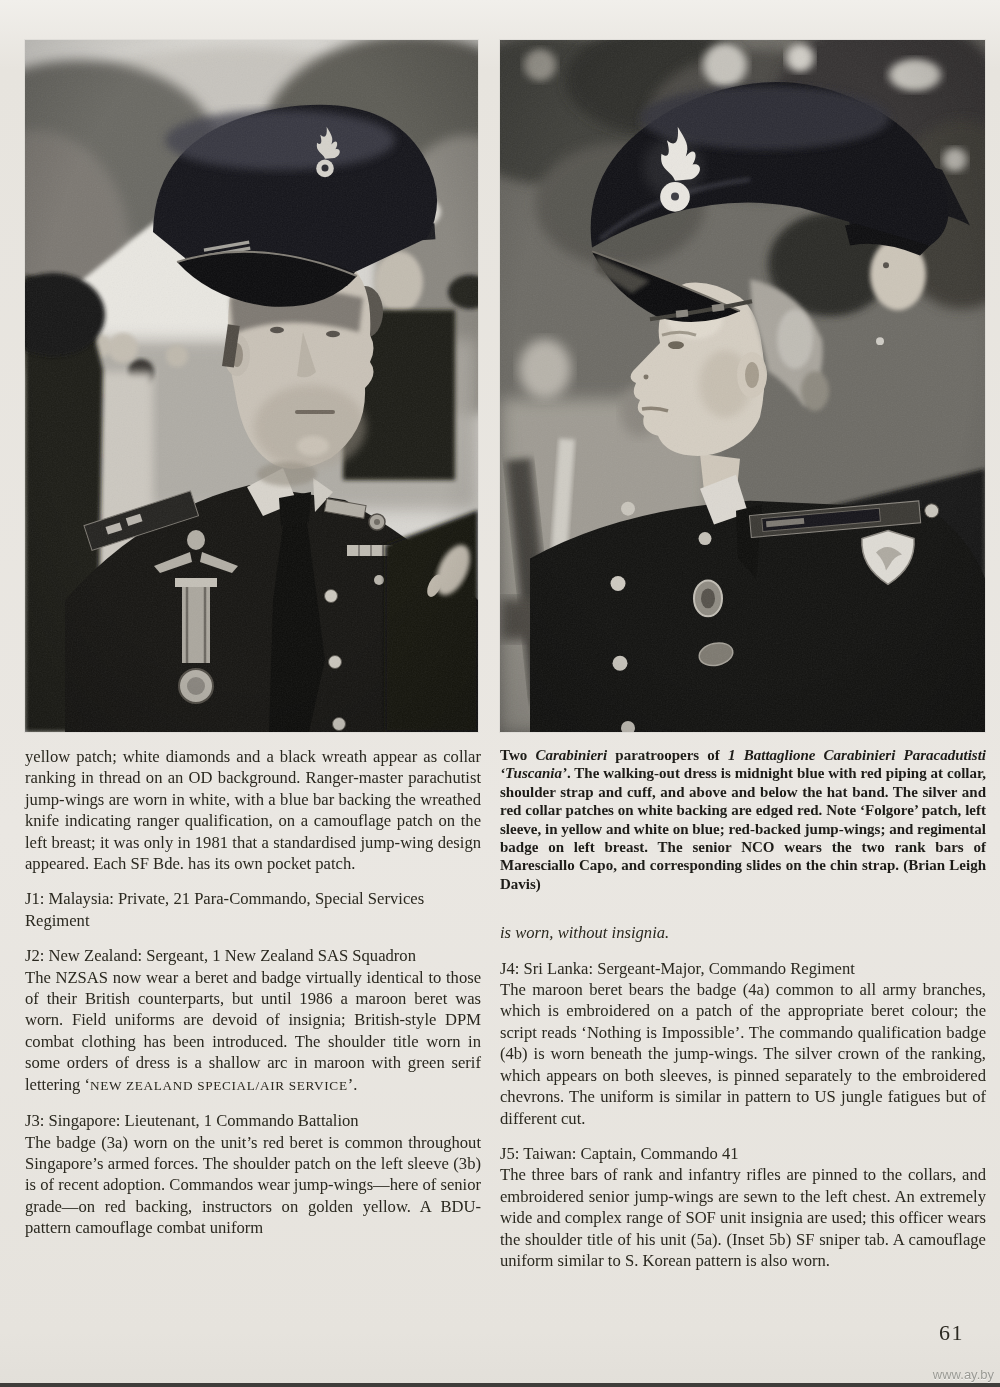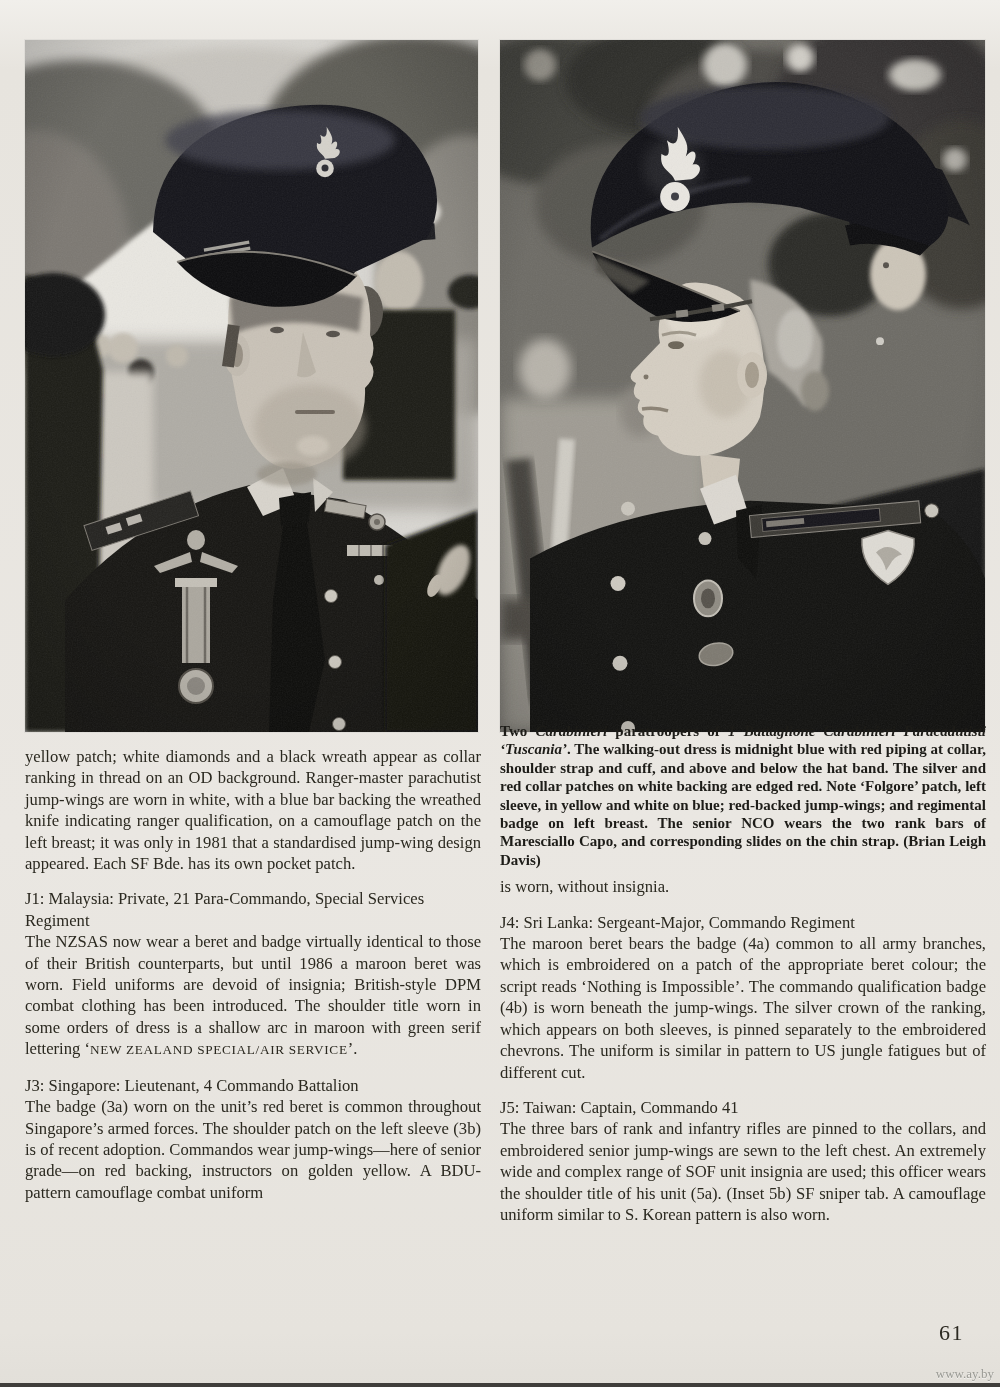--- a/index.html
+++ b/index.html
@@ -7,34 +7,34 @@
     position:relative;width:1000px;height:1387px;margin:0 auto;
     background:linear-gradient(180deg,#f1efeb 0%,#e7e4de 5%,#eae7e2 60%,#e6e3dd 96%,#e2dfd9 100%);
     font-family:"Liberation Serif", serif;color:#26241e;overflow:hidden;
   }
   figure.photo{position:absolute;margin:0;padding:0;box-shadow:0 0 0 1px rgba(0,0,0,0.04);}
   figure.photo svg{display:block;width:100%;height:100%;}
   #photoL{left:25px;top:40px;width:453px;height:692px;}
   #photoR{left:500px;top:40px;width:485px;height:692px;}
   .col{position:absolute;}
   #colL{left:25px;top:746px;width:456px;}
-  #colR{left:500px;top:722px;width:486px;}
+  #colR{left:500px;top:746px;width:486px;}
   p{margin:0;}
   p.body{font-size:16.6px;line-height:21.4px;text-align:justify;color:#2a281f;}
   p.sec{margin-top:14px;font-size:16.6px;line-height:21.4px;color:#2a281f;}
   p.caption{font-size:15px;line-height:18.4px;font-weight:bold;text-align:justify;color:#1d1c18;}
-  p.after-caption{margin-top:7px;}
+  p.after-caption{margin-top:29px;font-style:italic;}
   .seg-n{}
   .seg-b{font-weight:bold;}
   .seg-bi{font-weight:bold;font-style:italic;}
   .seg-sc{font-size:0.8em;letter-spacing:0.05em;}
   .pageno{position:absolute;top:1320px;right:36px;font-size:22px;letter-spacing:1.5px;color:#2c2a22;}
   .watermark{
     position:absolute;right:6px;bottom:5px;
-    font-family:Liberation Serif, serif;font-size:13px;color:#9a9a94;
+    font-family:Liberation Sans, sans-serif;font-size:13px;color:#9a9a94;
     text-shadow:0 1px 0 rgba(255,255,255,0.6);
   }
   .bottom-strip{position:absolute;left:0;right:0;bottom:0;height:4px;background:#23221f;opacity:.85;}
 </style>
 </head>
 <body>
 
 <div class="page">
 
   <figure class="photo" id="photoL">
@@ -312,22 +312,23 @@
       </g>
 
       <rect width="485" height="694" fill="url(#gr-vig)"></rect>
       <rect width="485" height="694" filter="url(#gr-grain)" opacity="0.09"></rect>
     </svg>
   </figure>
 
   <div class="col" id="colL">
     <p class="body"><span class="seg-n">yellow patch; white diamonds and a black wreath appear as collar ranking in thread on an OD background. Ranger-master parachutist jump-wings are worn in white, with a blue bar backing the wreathed knife indicating ranger qualification, on a camouflage patch on the left breast; it was only in 1981 that a standardised jump-wing design appeared. Each SF Bde. has its own pocket patch.</span></p>
     <p class="sec">J1: Malaysia: Private, 21 Para-Commando, Special Services Regiment</p>
+    <p class="sec">J2: New Zealand: Sergeant, 1 New Zealand SAS Squadron</p>
     <p class="body"><span class="seg-n">The NZSAS now wear a beret and badge virtually identical to those of their British counterparts, but until 1986 a maroon beret was worn. Field uniforms are devoid of insignia; British-style DPM combat clothing has been introduced. The shoulder title worn in some orders of dress is a shallow arc in maroon with green serif lettering ‘</span><span class="seg-sc">NEW ZEALAND SPECIAL/AIR SERVICE</span><span class="seg-n">’.</span></p>
-    <p class="sec">J3: Singapore: Lieutenant, 4 Commando Battalion</p>
+    <p class="sec">J3: Singapore: Lieutenant, 1 Commando Battalion</p>
     <p class="body"><span class="seg-n">The badge (3a) worn on the unit’s red beret is common throughout Singapore’s armed forces. The shoulder patch on the left sleeve (3b) is of recent adoption. Commandos wear jump-wings—here of senior grade—on red backing, instructors on golden yellow. A BDU-pattern camouflage combat uniform</span></p>
   </div>
 
   <div class="col" id="colR">
     <p class="caption"><span class="seg-b">Two </span><span class="seg-bi">Carabinieri</span><span class="seg-b"> paratroopers of </span><span class="seg-bi">1 Battaglione Carabinieri Paracadutisti ‘Tuscania’</span><span class="seg-b">. The walking-out dress is midnight blue with red piping at collar, shoulder strap and cuff, and above and below the hat band. The silver and red collar patches on white backing are edged red. Note ‘Folgore’ patch, left sleeve, in yellow and white on blue; red-backed jump-wings; and regimental badge on left breast. The senior NCO wears the two rank bars of Maresciallo Capo, and corresponding slides on the chin strap. (Brian Leigh Davis)</span></p>
     <p class="body after-caption"><span class="seg-n">is worn, without insignia.</span></p>
     <p class="sec">J4: Sri Lanka: Sergeant-Major, Commando Regiment</p>
     <p class="body"><span class="seg-n">The maroon beret bears the badge (4a) common to all army branches, which is embroidered on a patch of the appropriate beret colour; the script reads ‘Nothing is Impossible’. The commando qualification badge (4b) is worn beneath the jump-wings. The silver crown of the ranking, which appears on both sleeves, is pinned separately to the embroidered chevrons. The uniform is similar in pattern to US jungle fatigues but of different cut.</span></p>
     <p class="sec">J5: Taiwan: Captain, Commando 41</p>
     <p class="body"><span class="seg-n">The three bars of rank and infantry rifles are pinned to the collars, and embroidered senior jump-wings are sewn to the left chest. An extremely wide and complex range of SOF unit insignia are used; this officer wears the shoulder title of his unit (5a). (Inset 5b) SF sniper tab. A camouflage uniform similar to S. Korean pattern is also worn.</span></p>

